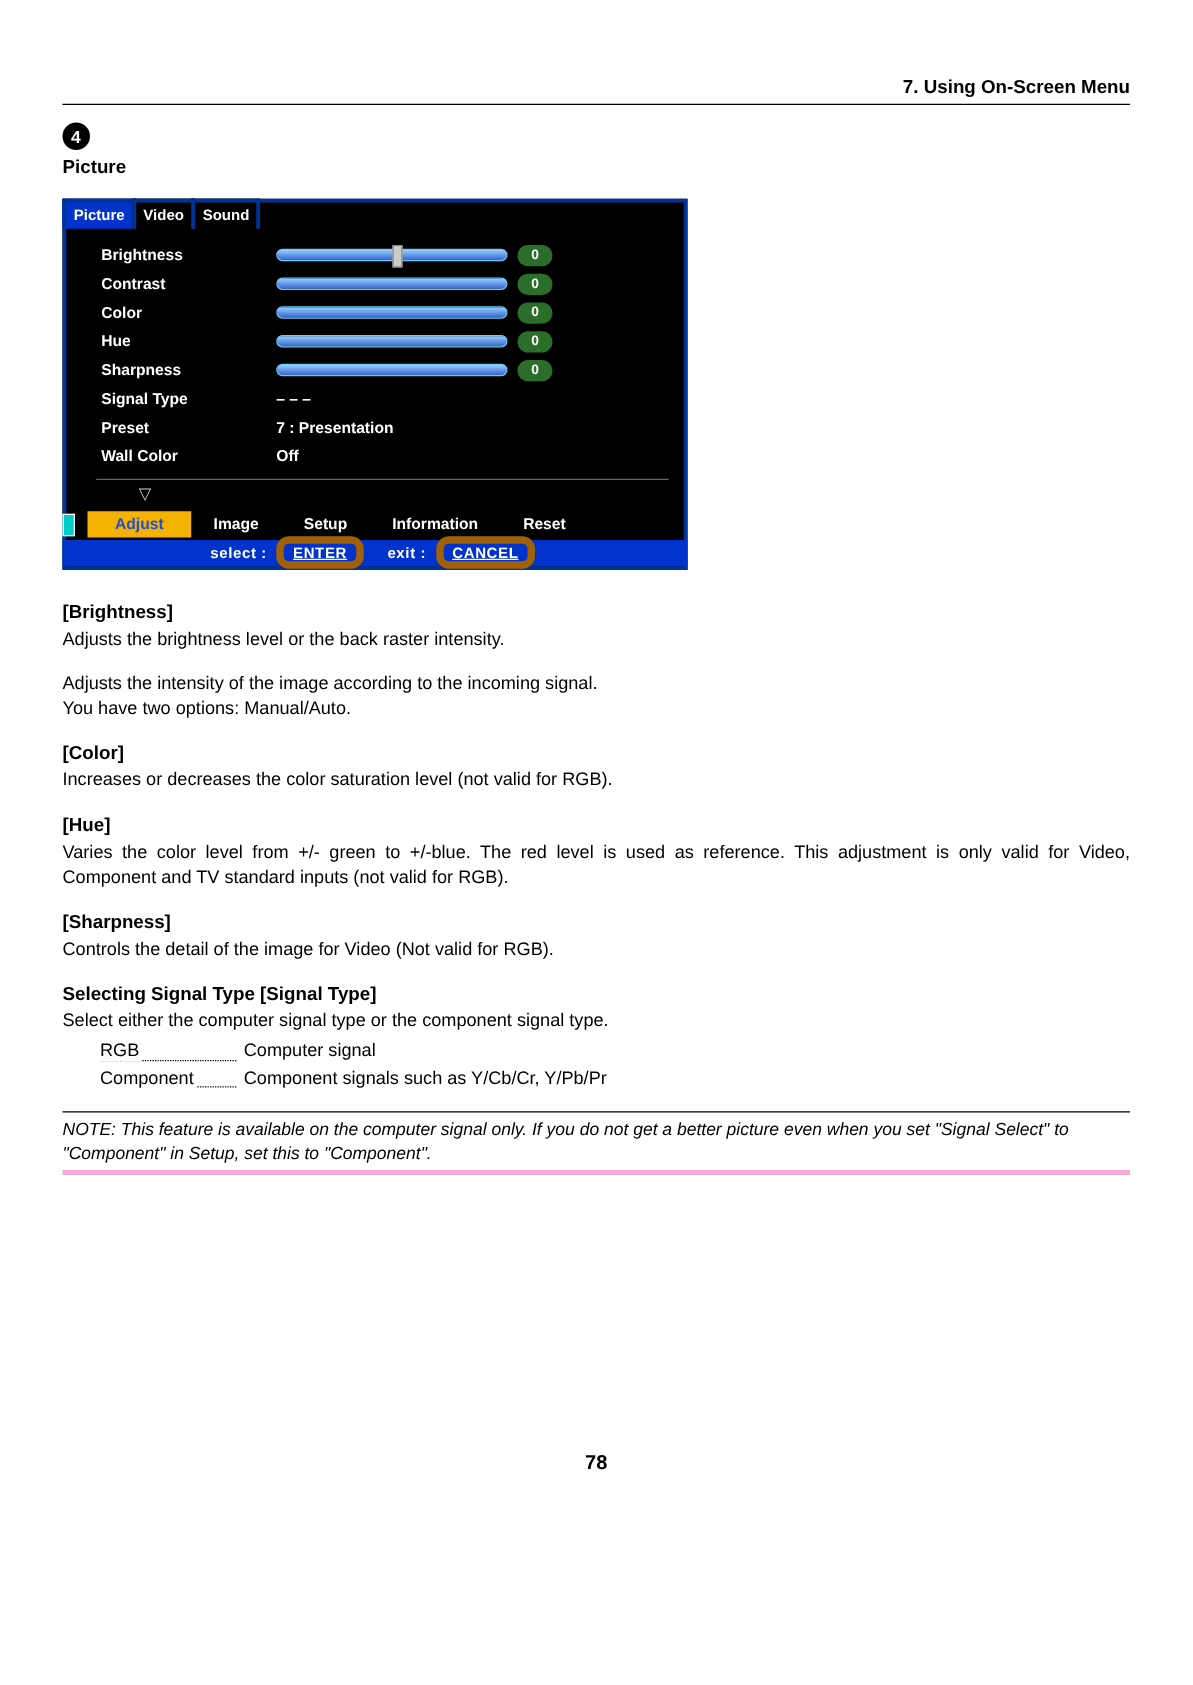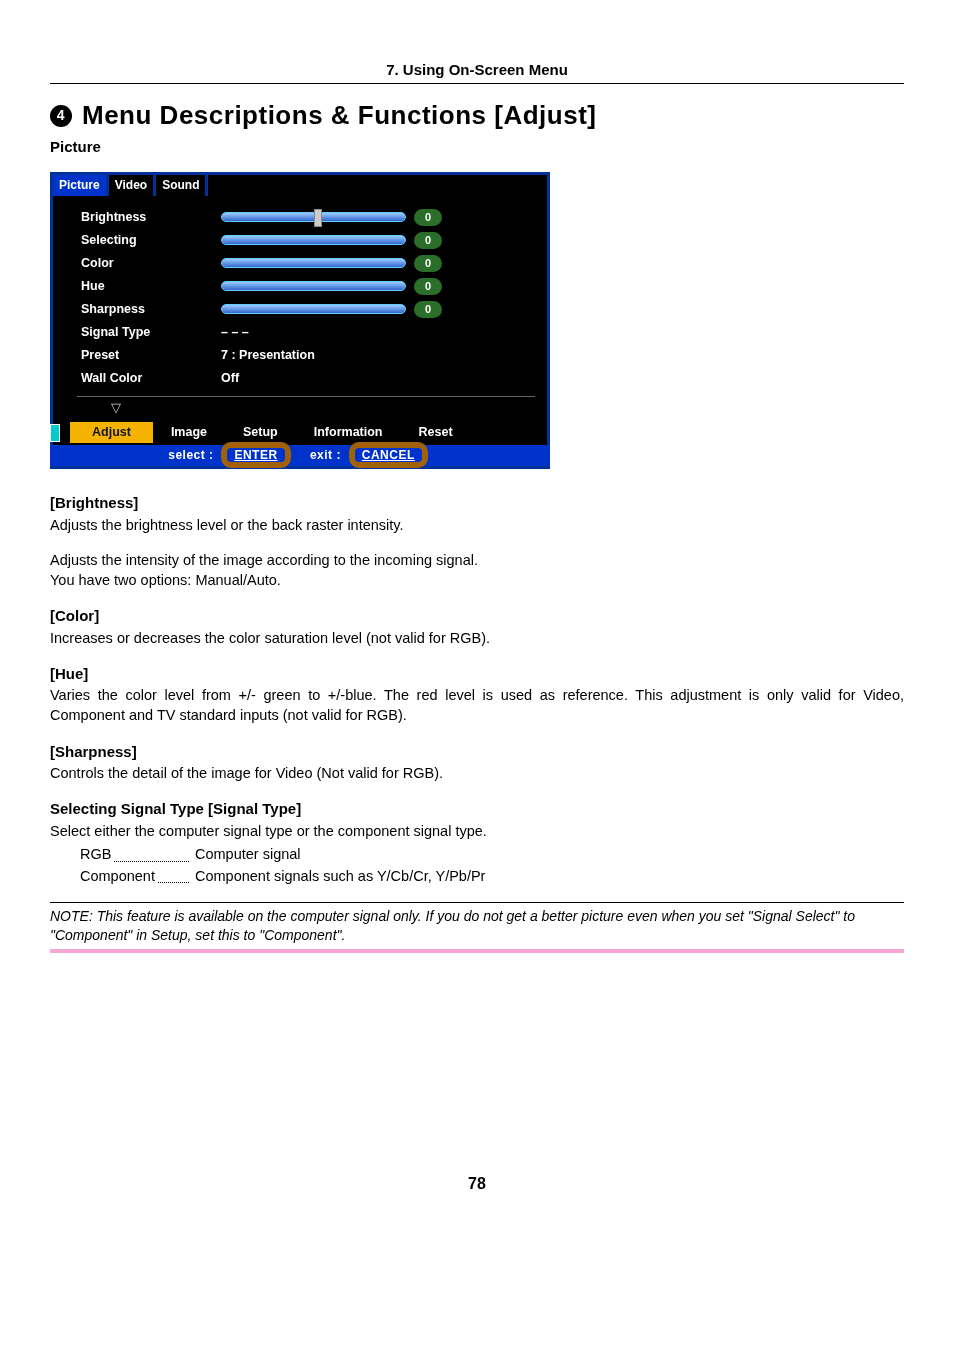--- a/index.html
+++ b/index.html
@@ -7,21 +7,21 @@
     font-family: Arial, Helvetica, sans-serif;
     background: #fff;
     color: #000;
     width: 954px;
     margin: 0 auto;
     padding: 60px 50px 40px 50px;
     font-size: 14.5px;
     line-height: 1.35;
   }
   .header-right {
-    text-align: center;
+    text-align: right;
     font-weight: bold;
     font-size: 15px;
     border-bottom: 1.5px solid #000;
     padding-bottom: 3px;
     margin-bottom: 14px;
   }
   .main-heading {
     font-size: 26px;
     font-weight: 900;
     letter-spacing: 0.5px;
@@ -121,21 +121,21 @@
     font-size:12.5px;
     position: relative;
   }
   .osd-corner {
     width: 10px; height: 18px;
     background: #0cc;
     border:1px solid #fff;
     margin-right: 10px;
   }
   .osd-menubar .mi { flex:0 0 auto; padding: 2px 18px; color:#fff; }
-  .osd-menubar .mi.active { background:#f5b300; color:#0f172a; padding:2px 22px; }
+  .osd-menubar .mi.active { background:#f5b300; color:#1d4ed8; padding:2px 22px; }
   .osd-hints {
     text-align:center;
     background:#03c;
     margin:0 -3px -4px -3px;
     padding:2px 0 3px 0;
     font-weight:bold;
     font-size:12px;
     letter-spacing:0.5px;
   }
   .osd-hints .keycap {
@@ -172,40 +172,39 @@
     margin-top: 220px;
   }
 </style>
 </head>
 <body>
 
 <div class="header-right">7. Using On-Screen Menu</div>
 
 <div class="main-heading">
   <span class="circle-num">4</span>
-  <span>Menu Descriptions &amp; Functions [Adjust]</span>
 </div>
 <div class="sub-heading">Picture</div>
 
 <div class="osd">
   <div class="osd-tabs">
     <div class="osd-tab active">Picture</div>
     <div class="osd-tab">Video</div>
     <div class="osd-tab">Sound</div>
   </div>
   <div class="osd-rows">
     <div class="osd-row">
       <span class="osd-row-label">Brightness</span>
       <span class="osd-slider">
           <span class="knob"></span>
         </span>
       <span class="osd-pill">0</span>
     </div>
     <div class="osd-row">
-      <span class="osd-row-label">Selecting</span>
+      <span class="osd-row-label">Contrast</span>
       <span class="osd-slider full"></span>
       <span class="osd-pill">0</span>
     </div>
     <div class="osd-row">
       <span class="osd-row-label">Color</span>
       <span class="osd-slider full"></span>
       <span class="osd-pill">0</span>
     </div>
     <div class="osd-row">
       <span class="osd-row-label">Hue</span>

